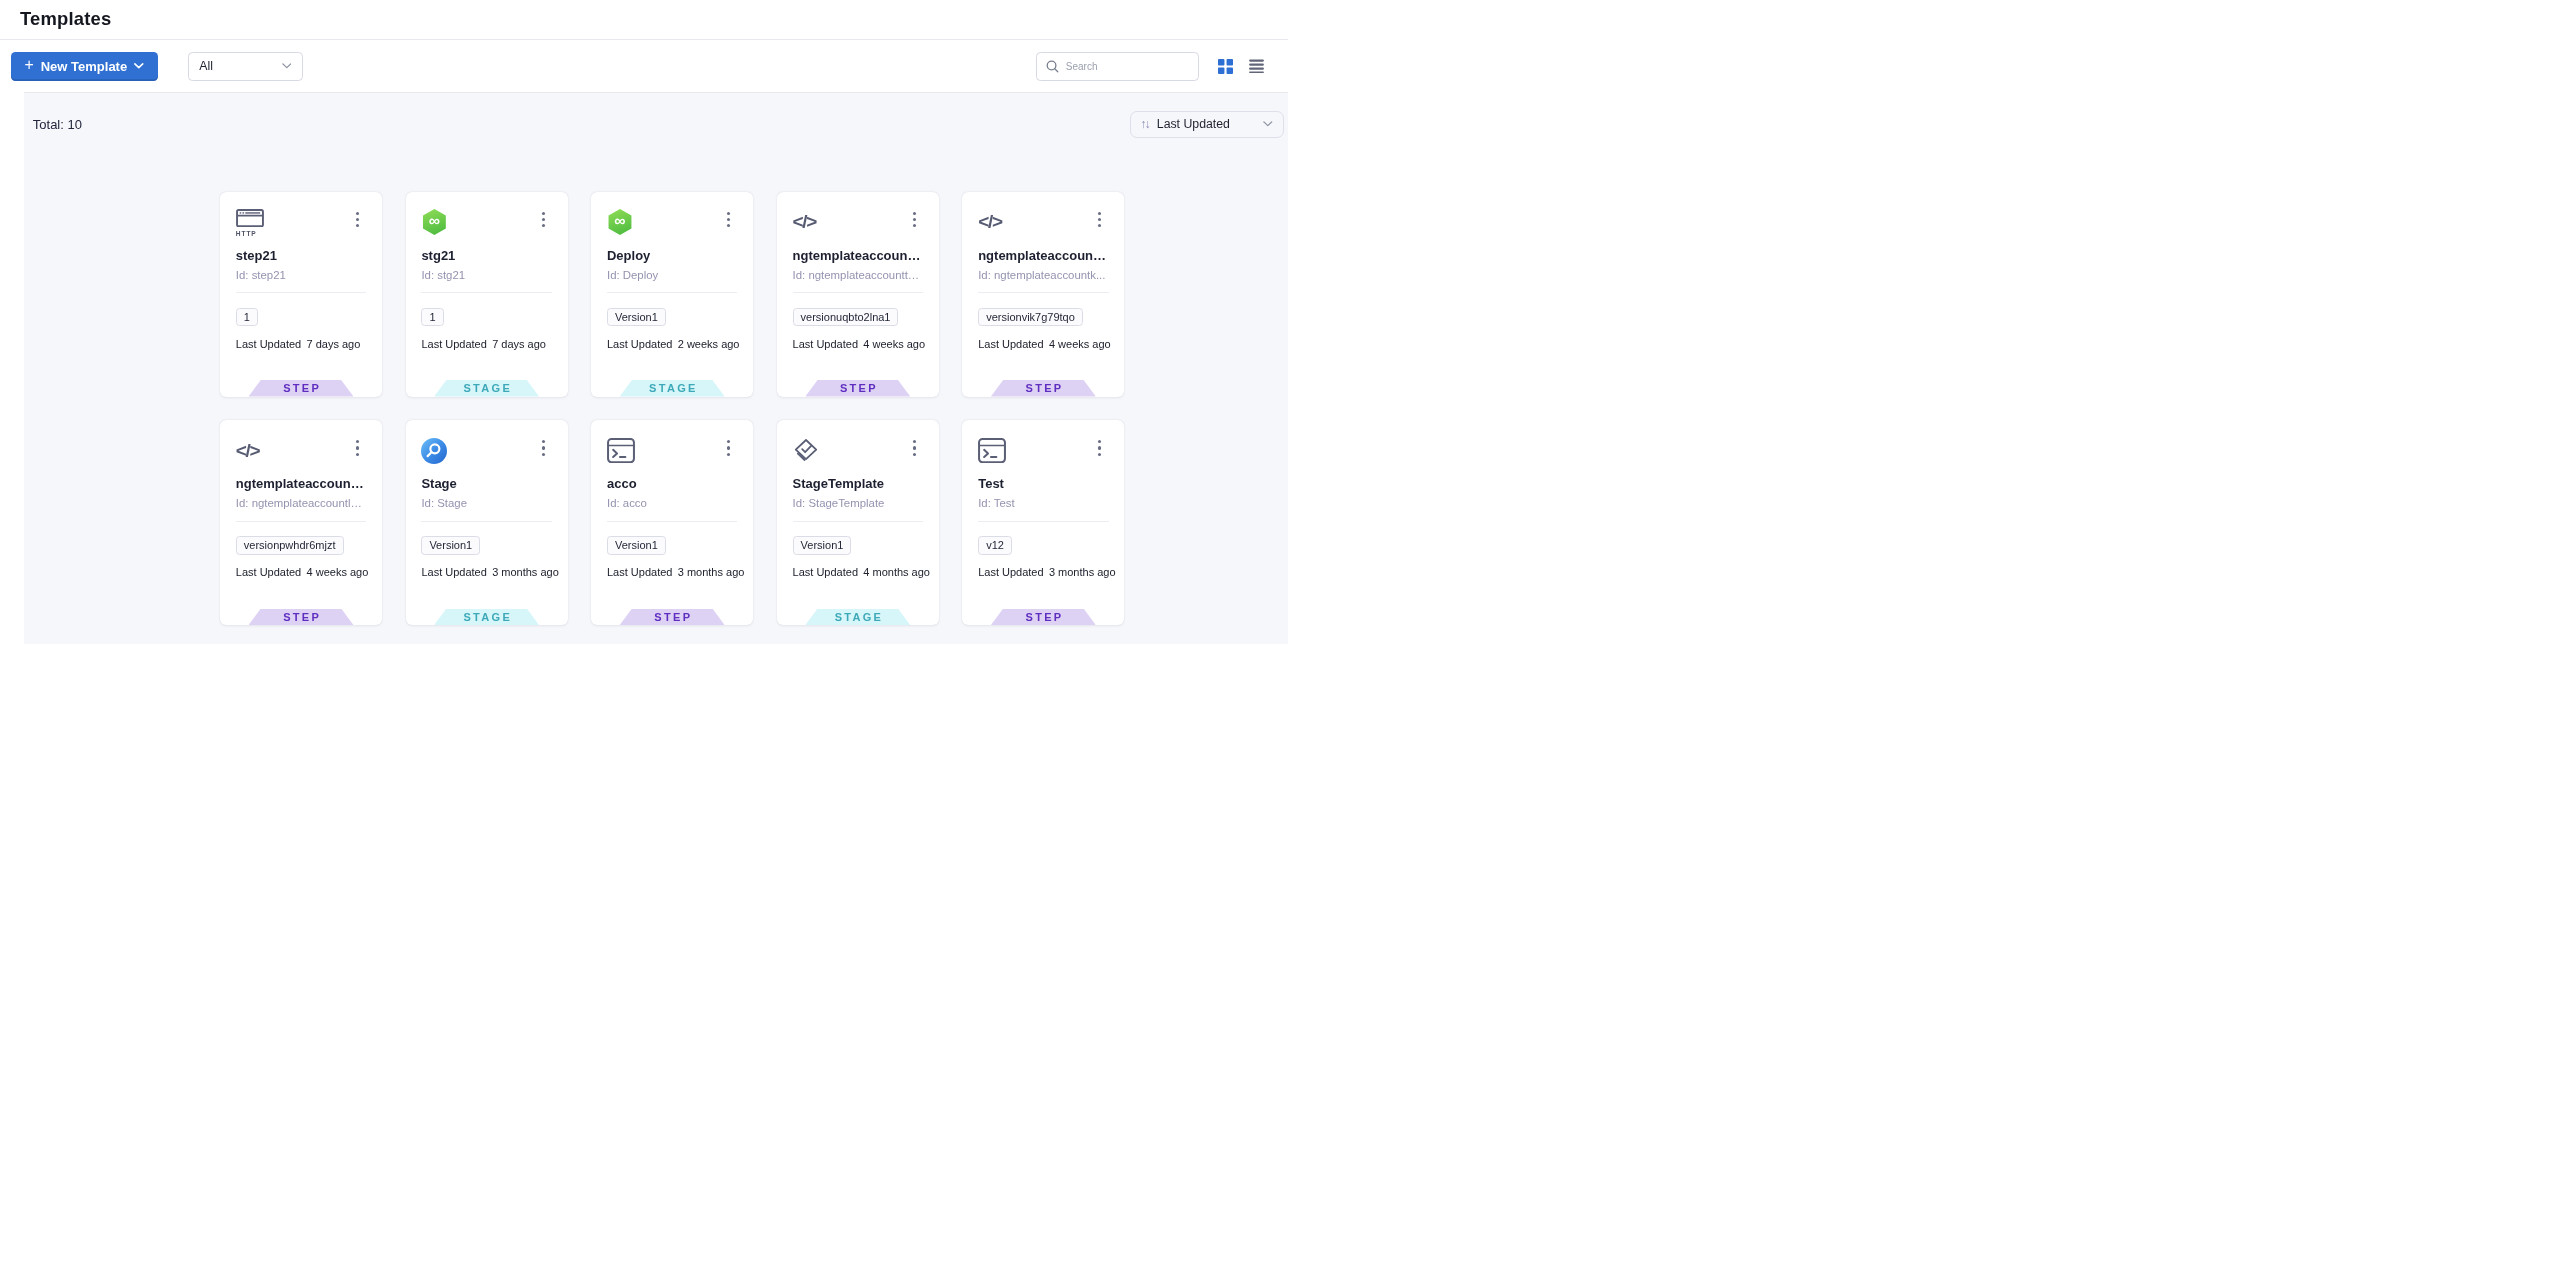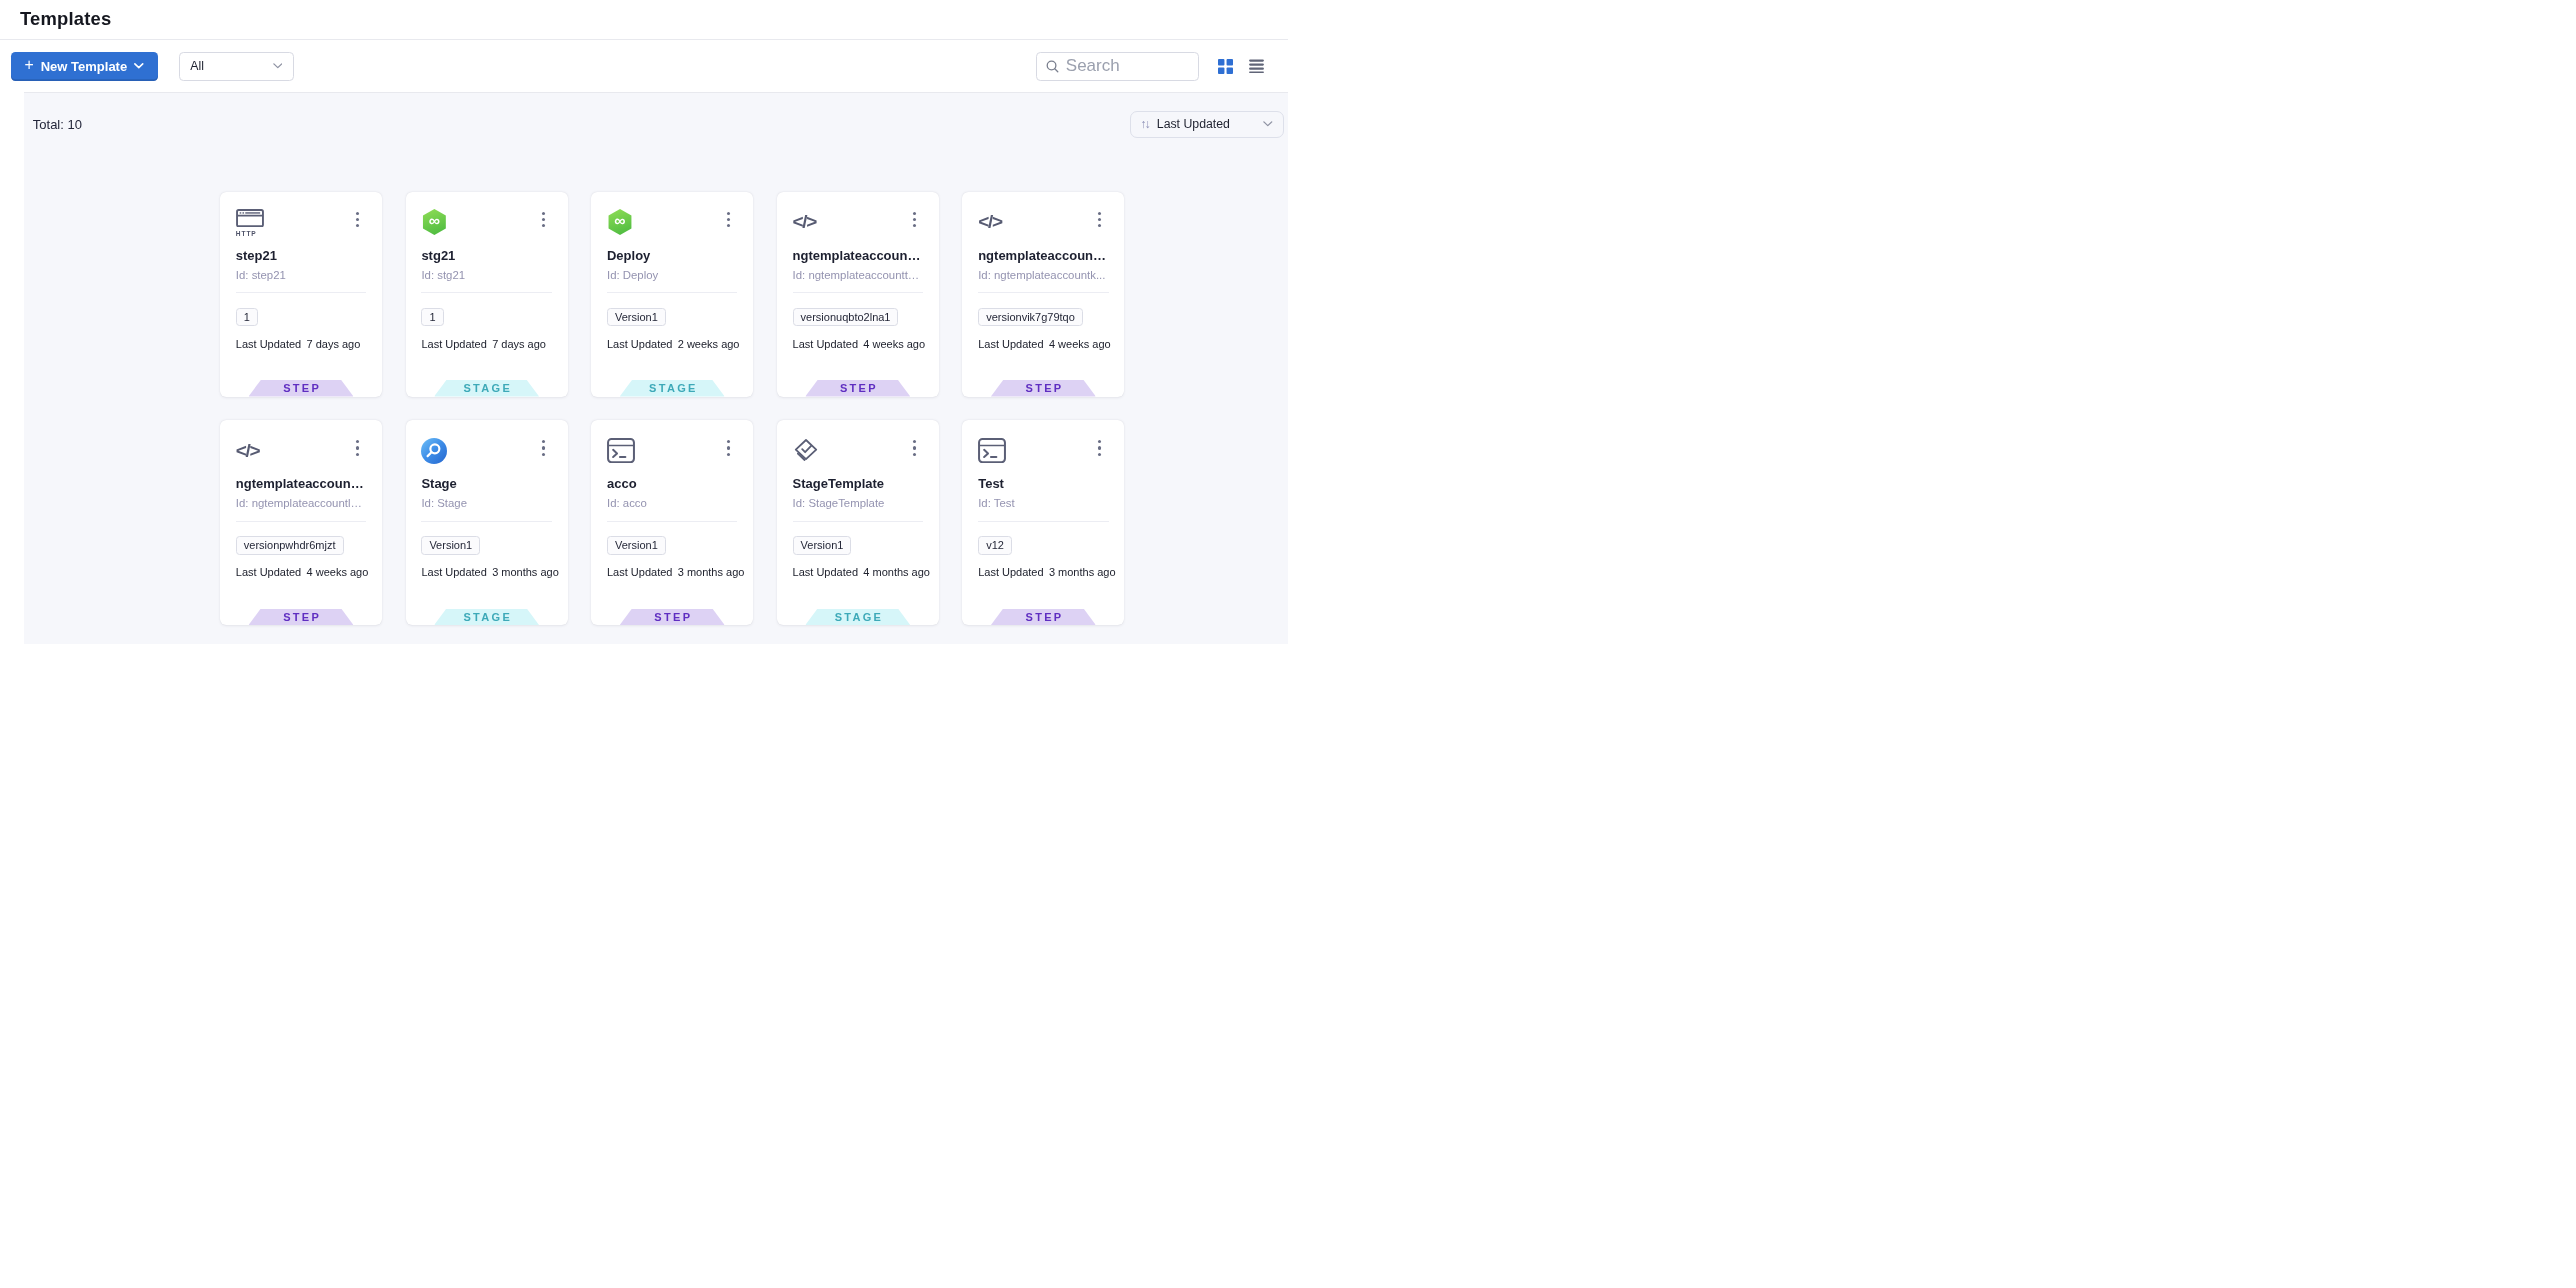--- a/index.html
+++ b/index.html
@@ -11,28 +11,28 @@
   .page-title { font-size:18.4px; font-weight:700; color:#15171f; letter-spacing:0.2px; }
 
   
   .toolbar { height:53px; border-top:0.9px solid #e8e9ee; background:#fff;
     display:flex; align-items:center; padding:0 22px 0 10.5px; }
   .btn-new { display:flex; align-items:center; gap:7px; height:29px; padding:0 14px;
     background:#2f70d2; border:none; border-radius:4.4px; color:#fff; cursor:pointer;
     font-family:inherit; font-size:13px; font-weight:700;
     box-shadow:inset 0 -1.8px 0 rgba(18,46,99,.25); }
   .btn-new .plus { font-size:15.8px; font-weight:400; line-height:1; margin-top:-1.8px; }
-  .select-box { display:flex; align-items:center; height:29px; width:115px; margin-left:21px;
+  .select-box { display:flex; align-items:center; height:29px; width:115px; margin-left:30px;
     padding:0 10.5px; background:#fff; border:0.9px solid #d8dae3; border-radius:4.4px;
     font-size:12.3px; color:#1f2230; cursor:pointer; }
   .select-box .sel-label { flex:1; }
   .search-wrap { margin-left:auto; display:flex; align-items:center; height:29px; width:163px;
     border:0.9px solid #d8dae3; border-radius:4.4px; background:#fff; padding:0 8.8px; }
   .search-wrap input { border:none; outline:none; flex:1; min-width:0; margin-left:7px;
-    font-family:inherit; font-size:17px; color:#1f2230; background:transparent; }
+    font-family:inherit; font-size:10px; color:#1f2230; background:transparent; }
   .search-wrap input::placeholder { color:#9ba0ae; }
   .view-toggles { display:flex; align-items:center; gap:12.3px; margin-left:17.5px; }
   .icon-btn { background:none; border:none; padding:1.8px; cursor:pointer; line-height:0; }
 
   
   .content { height:552px; background:#f6f7fb; border-top:0.9px solid #e8e9ee; padding-top:17.5px;margin-left:24px; }
   .summary-row { display:flex; align-items:center; padding:0 4.4px 0 8.8px; height:27px; }
   .total-label { font-size:13px; color:#23263a; }
   .sort-box { margin-left:auto; display:flex; align-items:center; gap:7.9px;
     width:154px; height:27px; padding:0 9.6px; border:0.9px solid #dde0ea; border-radius:7px;

